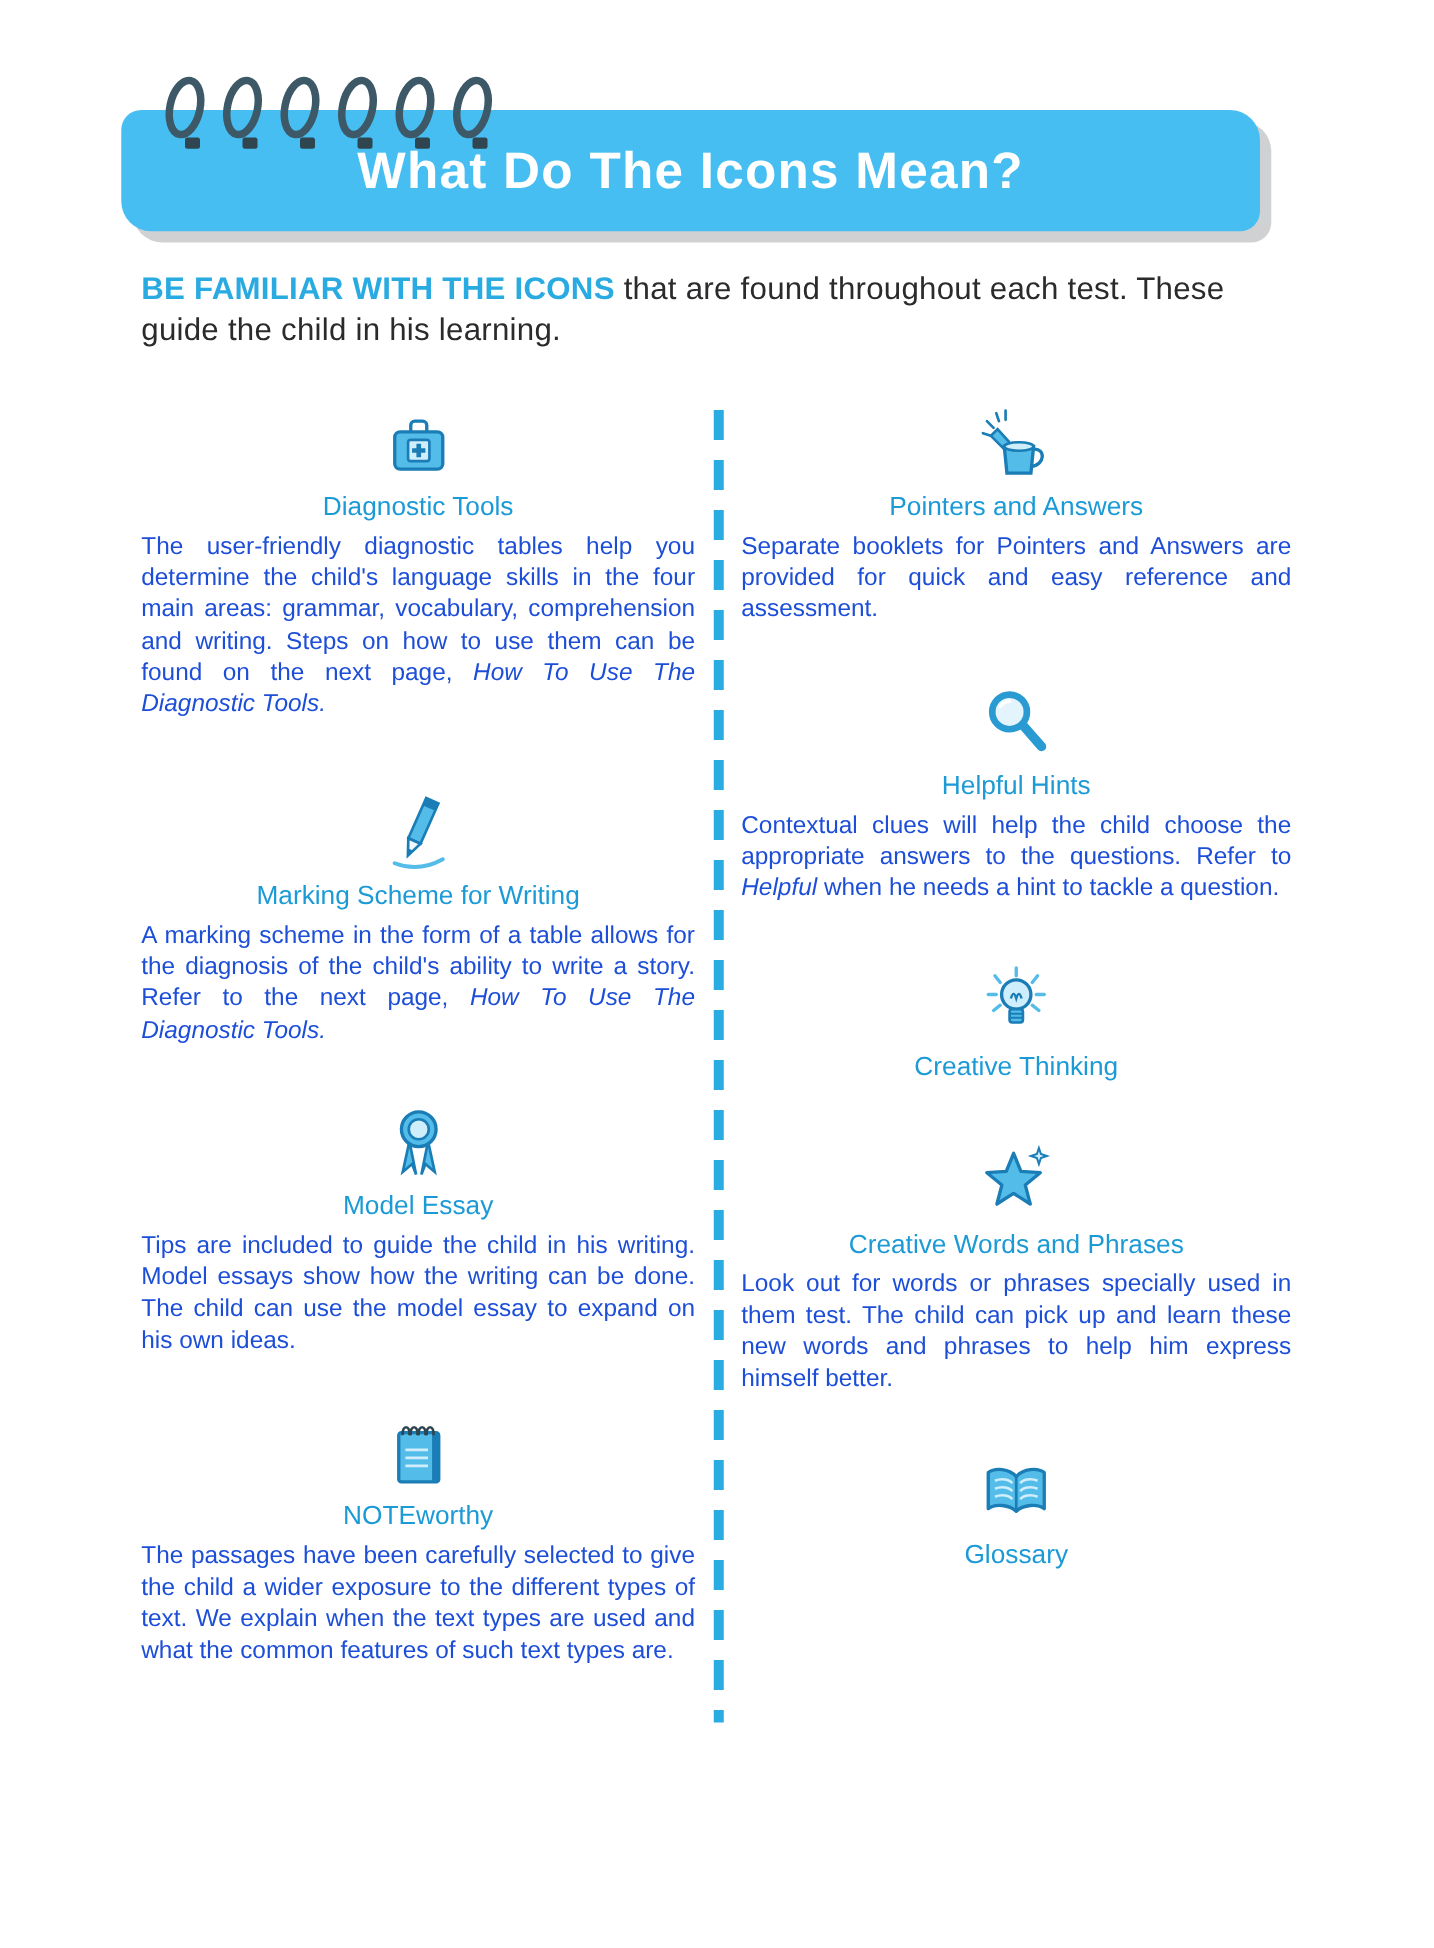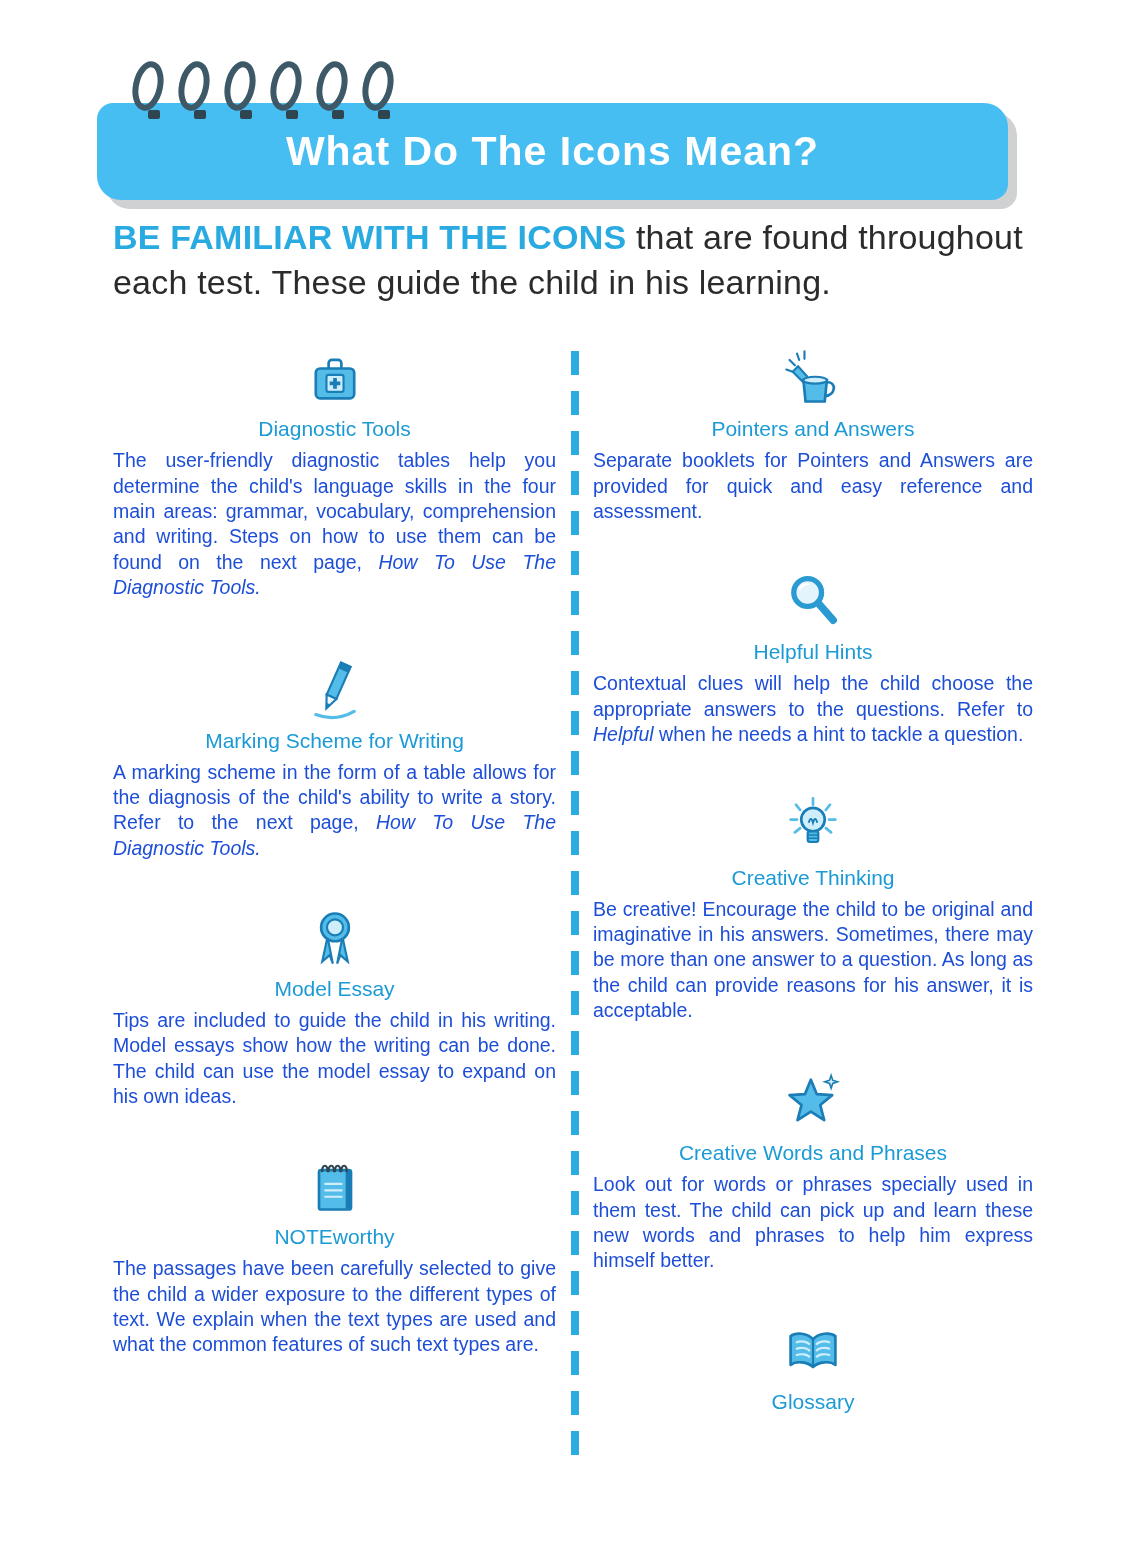--- a/index.html
+++ b/index.html
@@ -4,34 +4,34 @@
 <style>
   * { box-sizing: border-box; }
   html,body { margin:0; padding:0; background:#ffffff; }
   .page {
     width:1147px; min-height:1558px; position:relative;
     background:#ffffff; font-family:"Liberation Sans", sans-serif;
     overflow:hidden;
   }
   
   .banner {
-    position:absolute; left:97px; top:103px; width:911px; height:97px;
+    position:absolute; left:97px; top:88px; width:911px; height:97px;
     background:#47bef2; border-radius:16px 24px 16px 24px;
     box-shadow:9px 9px 0 rgba(150,152,156,0.45);
     display:flex; align-items:center; justify-content:center; z-index:1;
   }
   .banner h1 {
     margin:0; color:#ffffff; font-size:41px; font-weight:bold;
     letter-spacing:1px;
   }
   .coils { position:absolute; left:126px; top:58px; z-index:2; }
   
   .content { padding:215px 113px 0 113px; }
   .intro {
-    margin:0 0 40px 0; font-size:34px; line-height:1.33;
+    margin:0 0 40px 0; font-size:25px; line-height:1.33;
     color:#2b2b2d; letter-spacing:0.2px;
   }
   .intro .blue { color:#29abe2; font-weight:bold; }
   .columns { display:flex; }
   .col-left  { width:443px; }
   .col-right { width:440px; }
   .divider {
     width:8px; margin:6px 14px 0 15px; flex:0 0 8px;
     background:repeating-linear-gradient(to bottom,
       #2aace3 0px, #2aace3 24px, transparent 24px, transparent 40px);
@@ -193,21 +193,20 @@
                 <line x1="13" y1="36" x2="18" y2="32"></line>
                 <line x1="47" y1="36" x2="42" y2="32"></line>
               </g>
               <circle cx="30" cy="24" r="11" fill="#cfeefb" stroke="#1a7db6" stroke-width="2.5"></circle>
               <path d="M26,27 q2,-7 4,0 q2,-7 4,0" fill="none" stroke="#1a7db6" stroke-width="1.8"></path>
               <rect x="25" y="35" width="10" height="10" rx="2" fill="#54bce8" stroke="#1a7db6" stroke-width="2"></rect>
               <path d="M25,38.5 h10 M25,41.5 h10" stroke="#1a7db6" stroke-width="1.5"></path>
             </svg>
           </div>
           <h2 class="heading">Creative Thinking</h2>
-          <p class="body"><span>Be creative! Encourage the child to be original and imaginative in his answers. Sometimes, there may be more than one answer to a question. As long as the child can provide reasons for his answer, it is acceptable.</span><em></em><span></span></p>
         </section>
 
         <section class="item mt-lg">
           <div class="icon-wrap">
             <svg viewBox="0 0 60 60">
               <path d="M28 10 L33.5 23.5 48 24.5 36.8 33.8 40.5 48 28 40 15.5 48 19.2 33.8 8 24.5 22.5 23.5 Z" fill="#54bce8" stroke="#1a7db6" stroke-width="2.5" stroke-linejoin="round"></path>
               <path d="M47 6 l1.5 4.5 4.5 1.5 -4.5 1.5 -1.5 4.5 -1.5 -4.5 -4.5 -1.5 4.5 -1.5 z" fill="#cfeefb" stroke="#1a7db6" stroke-width="1.5"></path>
             </svg>
           </div>
           <h2 class="heading">Creative Words and Phrases</h2>

